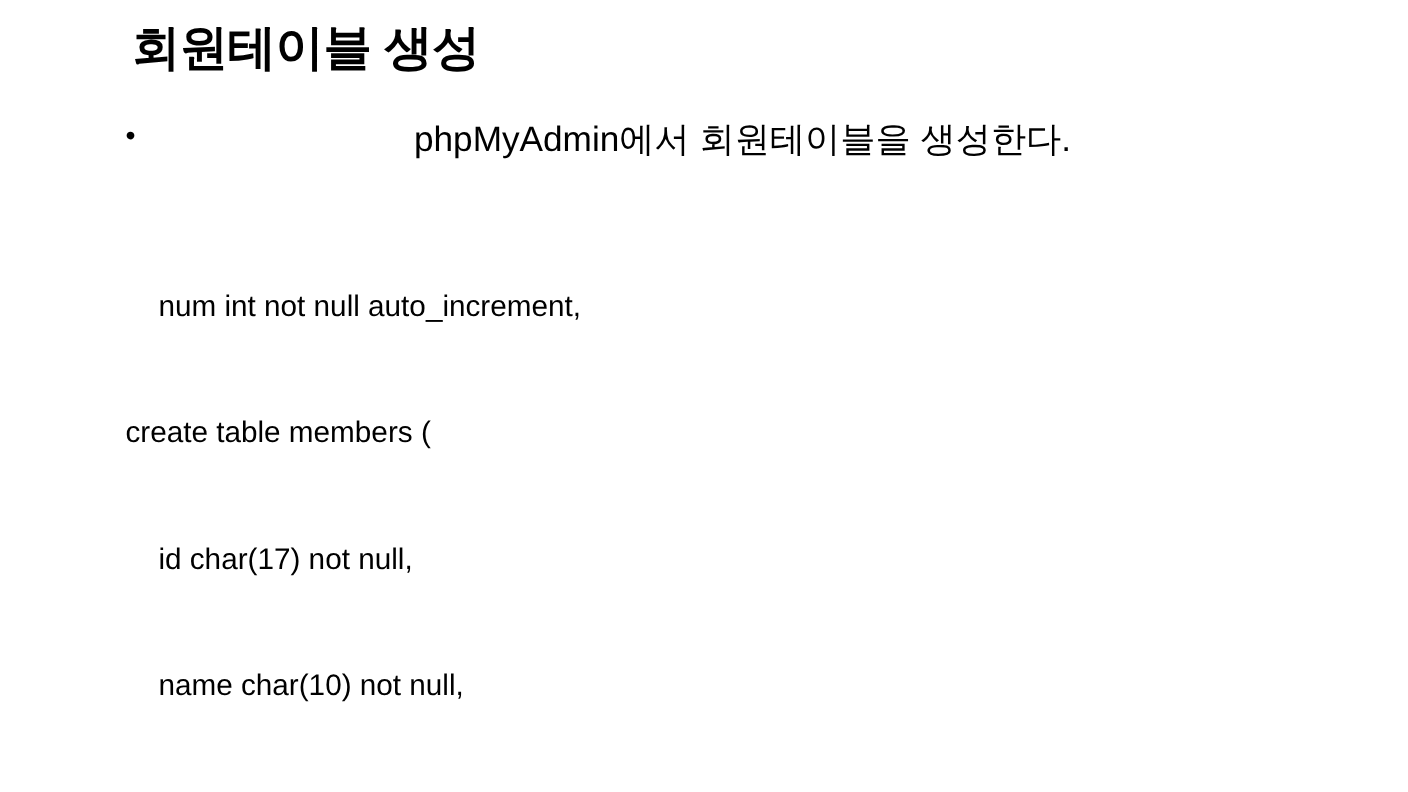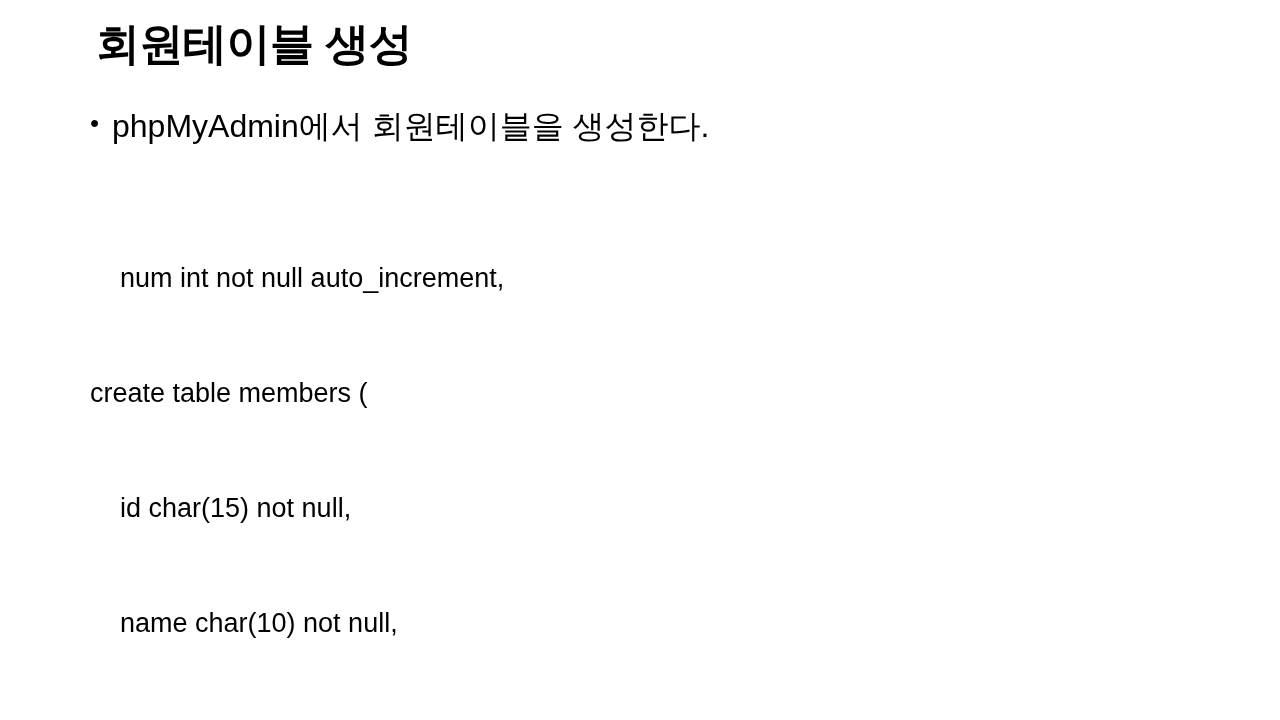--- a/index.html
+++ b/index.html
@@ -12,20 +12,21 @@
     background: #ffffff;
     font-family: "Liberation Sans", sans-serif;
     color: #000000;
     overflow: hidden;
   }
   .slide {
     position: relative;
     width: 1160px;
     height: 720px;
     box-sizing: border-box;
+    margin-left: 24px;
   }
   .slide-title {
     position: absolute;
     left: 96px;
     top: 18px;
     font-size: 44px;
     font-weight: bold;
     letter-spacing: -0.5px;
     line-height: 1.2;
     color: #000000;
@@ -45,20 +46,21 @@
     color: #000000;
   }
   .bullet-mark {
     width: 22px;
     flex: 0 0 22px;
     font-size: 26px;
     line-height: 1.45;
   }
   .bullet-text {
     flex: 1 1 auto;
+    text-align: center;
   }
   .code-block {
     margin-top: 34px;
     font-size: 27px;
     line-height: 1.42;
     color: #000000;
     white-space: pre;
   }
   .code-line {
     white-space: pre;
@@ -74,21 +76,21 @@
   <div class="body-block">
 
     <div class="bullet-line">
       <span class="bullet-mark">•</span>
       <span class="bullet-text">phpMyAdmin에서 회원테이블을 생성한다.</span>
     </div>
 
     <div class="code-block">
       <div class="code-line">    num int not null auto_increment,</div>
       <div class="code-line">create table members (</div>
-      <div class="code-line">    id char(15) not null,</div>
+      <div class="code-line">    id char(17) not null,</div>
       <div class="code-line">    name char(10) not null,</div>
       
       
       
       
       
       
     </div>
 
   </div>

